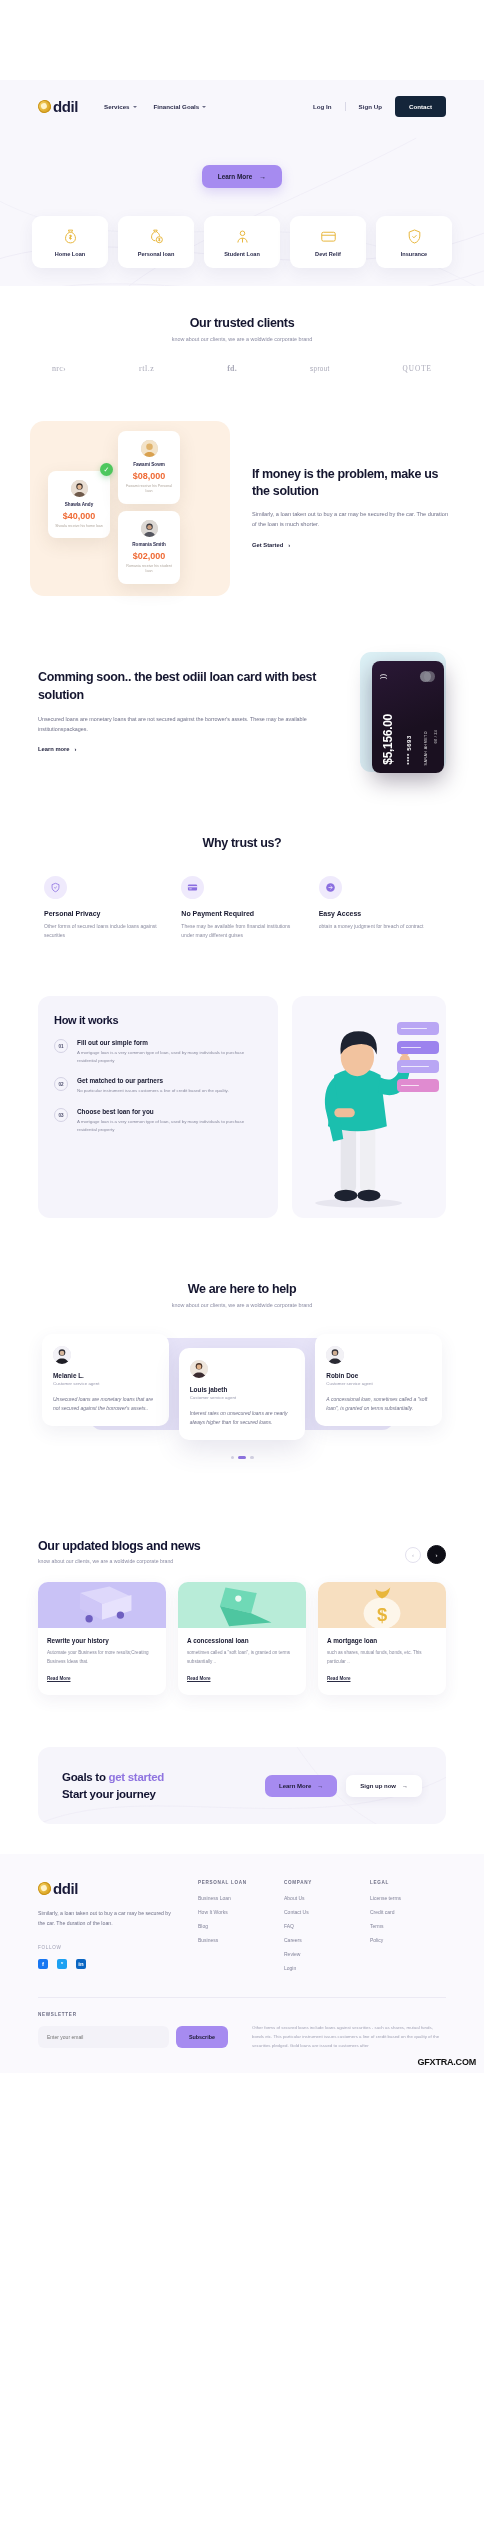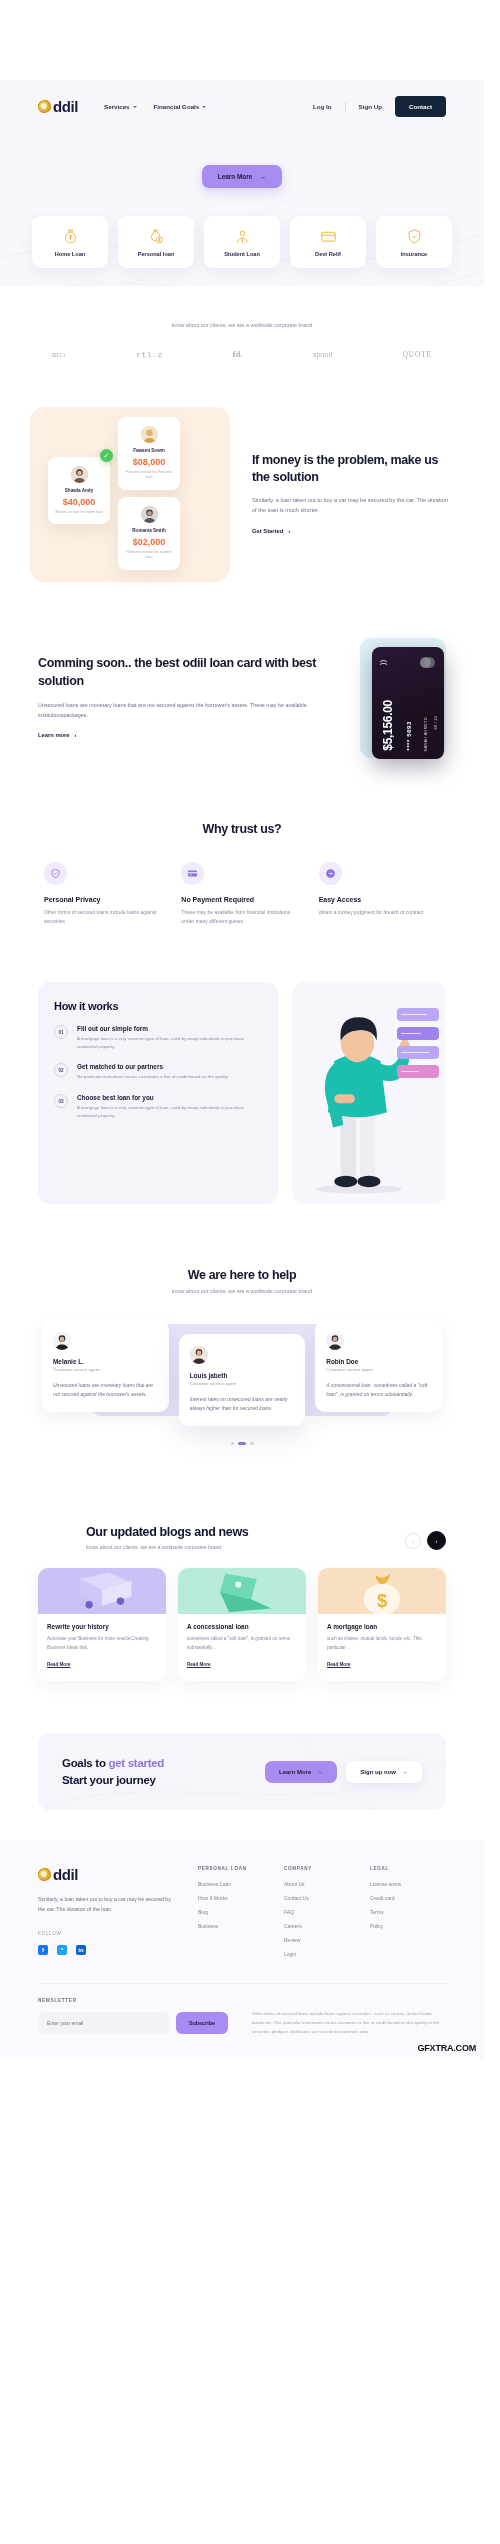--- a/index.html
+++ b/index.html
@@ -98,21 +98,21 @@
     font-size: 5.4px; color: #8b8ca3; text-align: center; margin-top: 6px;
   }
 
   
   .clients {
     display: flex; justify-content: space-between; align-items: center;
     margin-top: 22px; padding: 0 14px;
   }
   .client-logo { color: #a9a9b8; font-size: 8px; letter-spacing: .3px; }
   .cl-nrc { font-family: "Liberation Serif", serif; font-weight: 400; }
-  .cl-rtl { font-family: Liberation Mono, monospace; font-weight: 400; letter-spacing:.5px;}
+  .cl-rtl { font-family: Liberation Serif, serif; font-weight: 400; letter-spacing:.5px;}
   .cl-fd  { font-family: "Liberation Serif", serif; font-weight: 700; }
   .cl-sprout { font-family: "Liberation Sans", sans-serif; font-size: 6.4px; }
   .cl-quote { font-family: "Liberation Serif", serif; font-size: 7.2px; letter-spacing: 1px; }
 
   
   .solution { display: flex; gap: 22px; align-items: center; padding: 18px 30px 30px; }
   .sol-visual {
     position: relative; width: 200px; height: 175px;
     background: #fdf0e3; border-radius: 14px; flex: none;
   }
@@ -246,21 +246,21 @@
     background: #e3e1ec; margin-bottom: 8px;
   }
   .testi-name { font-size: 6.4px; font-weight: 700; color: #17182f; }
   .testi-role { font-size: 4.4px; color: #9899ae; margin-top: 2px; }
   .testi-quote { font-size: 5px; line-height: 1.9; color: #6f7088; font-style: italic; margin-top: 9px; }
   .dots { display: flex; justify-content: center; gap: 4px; margin-top: 16px; }
   .dot { width: 3.5px; height: 3.5px; border-radius: 50%; background: #d6d4e4; cursor: pointer; }
   .dot.active { background: #8f74e0; width: 8px; border-radius: 2px; }
 
   
-  .blog-head { display: flex; align-items: flex-end; padding: 0 0 18px; margin-left: 48px; }
+  .blog-head { display: flex; align-items: flex-end; padding: 0 0 18px; }
   .blog-h2 { font-size: 12.5px; font-weight: 700; letter-spacing: -.35px; }
   .blog-sub { font-size: 5.2px; color: #8b8ca3; margin-top: 5px; }
   .blog-nav { margin-left: auto; display: flex; gap: 6px; align-items: center; }
   .nav-circle {
     width: 16px; height: 16px; border-radius: 50%; border: 1px solid #e3e1ee;
     display: flex; align-items: center; justify-content: center;
     font-size: 6px; color: #b4b3c4; cursor: pointer; background: #fff;
   }
   .nav-circle.dark { background: #0e0e16; border-color: #0e0e16; color: #fff; width: 19px; height: 19px; }
   .blog-row { display: flex; gap: 12px; }
@@ -424,20 +424,21 @@
         <svg class="svc-icon" viewBox="0 0 24 24" fill="none" stroke="#e8b63c" stroke-width="1.4">
           <path d="M12 2.8l7.5 3v5.6c0 4.6-3.1 8.6-7.5 9.8-4.4-1.2-7.5-5.2-7.5-9.8V5.8l7.5-3z"></path>
             <path d="M9.2 11.8l2 2 3.6-3.6"></path>
         </svg>
         <span class="svc-label">Insurance</span>
       </div>
     </div>
   </section>
 
   <section class="section">
+    <h2 class="sec-title">Our trusted clients</h2>
     <p class="sec-sub">know about our clients, we are a woldwide corporate brand</p>
     <div class="clients">
       <span class="client-logo cl-nrc">nrc›</span>
       <span class="client-logo cl-rtl">rtl.z</span>
       <span class="client-logo cl-fd">fd.</span>
       <span class="client-logo cl-sprout">sprout</span>
       <span class="client-logo cl-quote">QUOTE</span>
     </div>
   </section>
 

